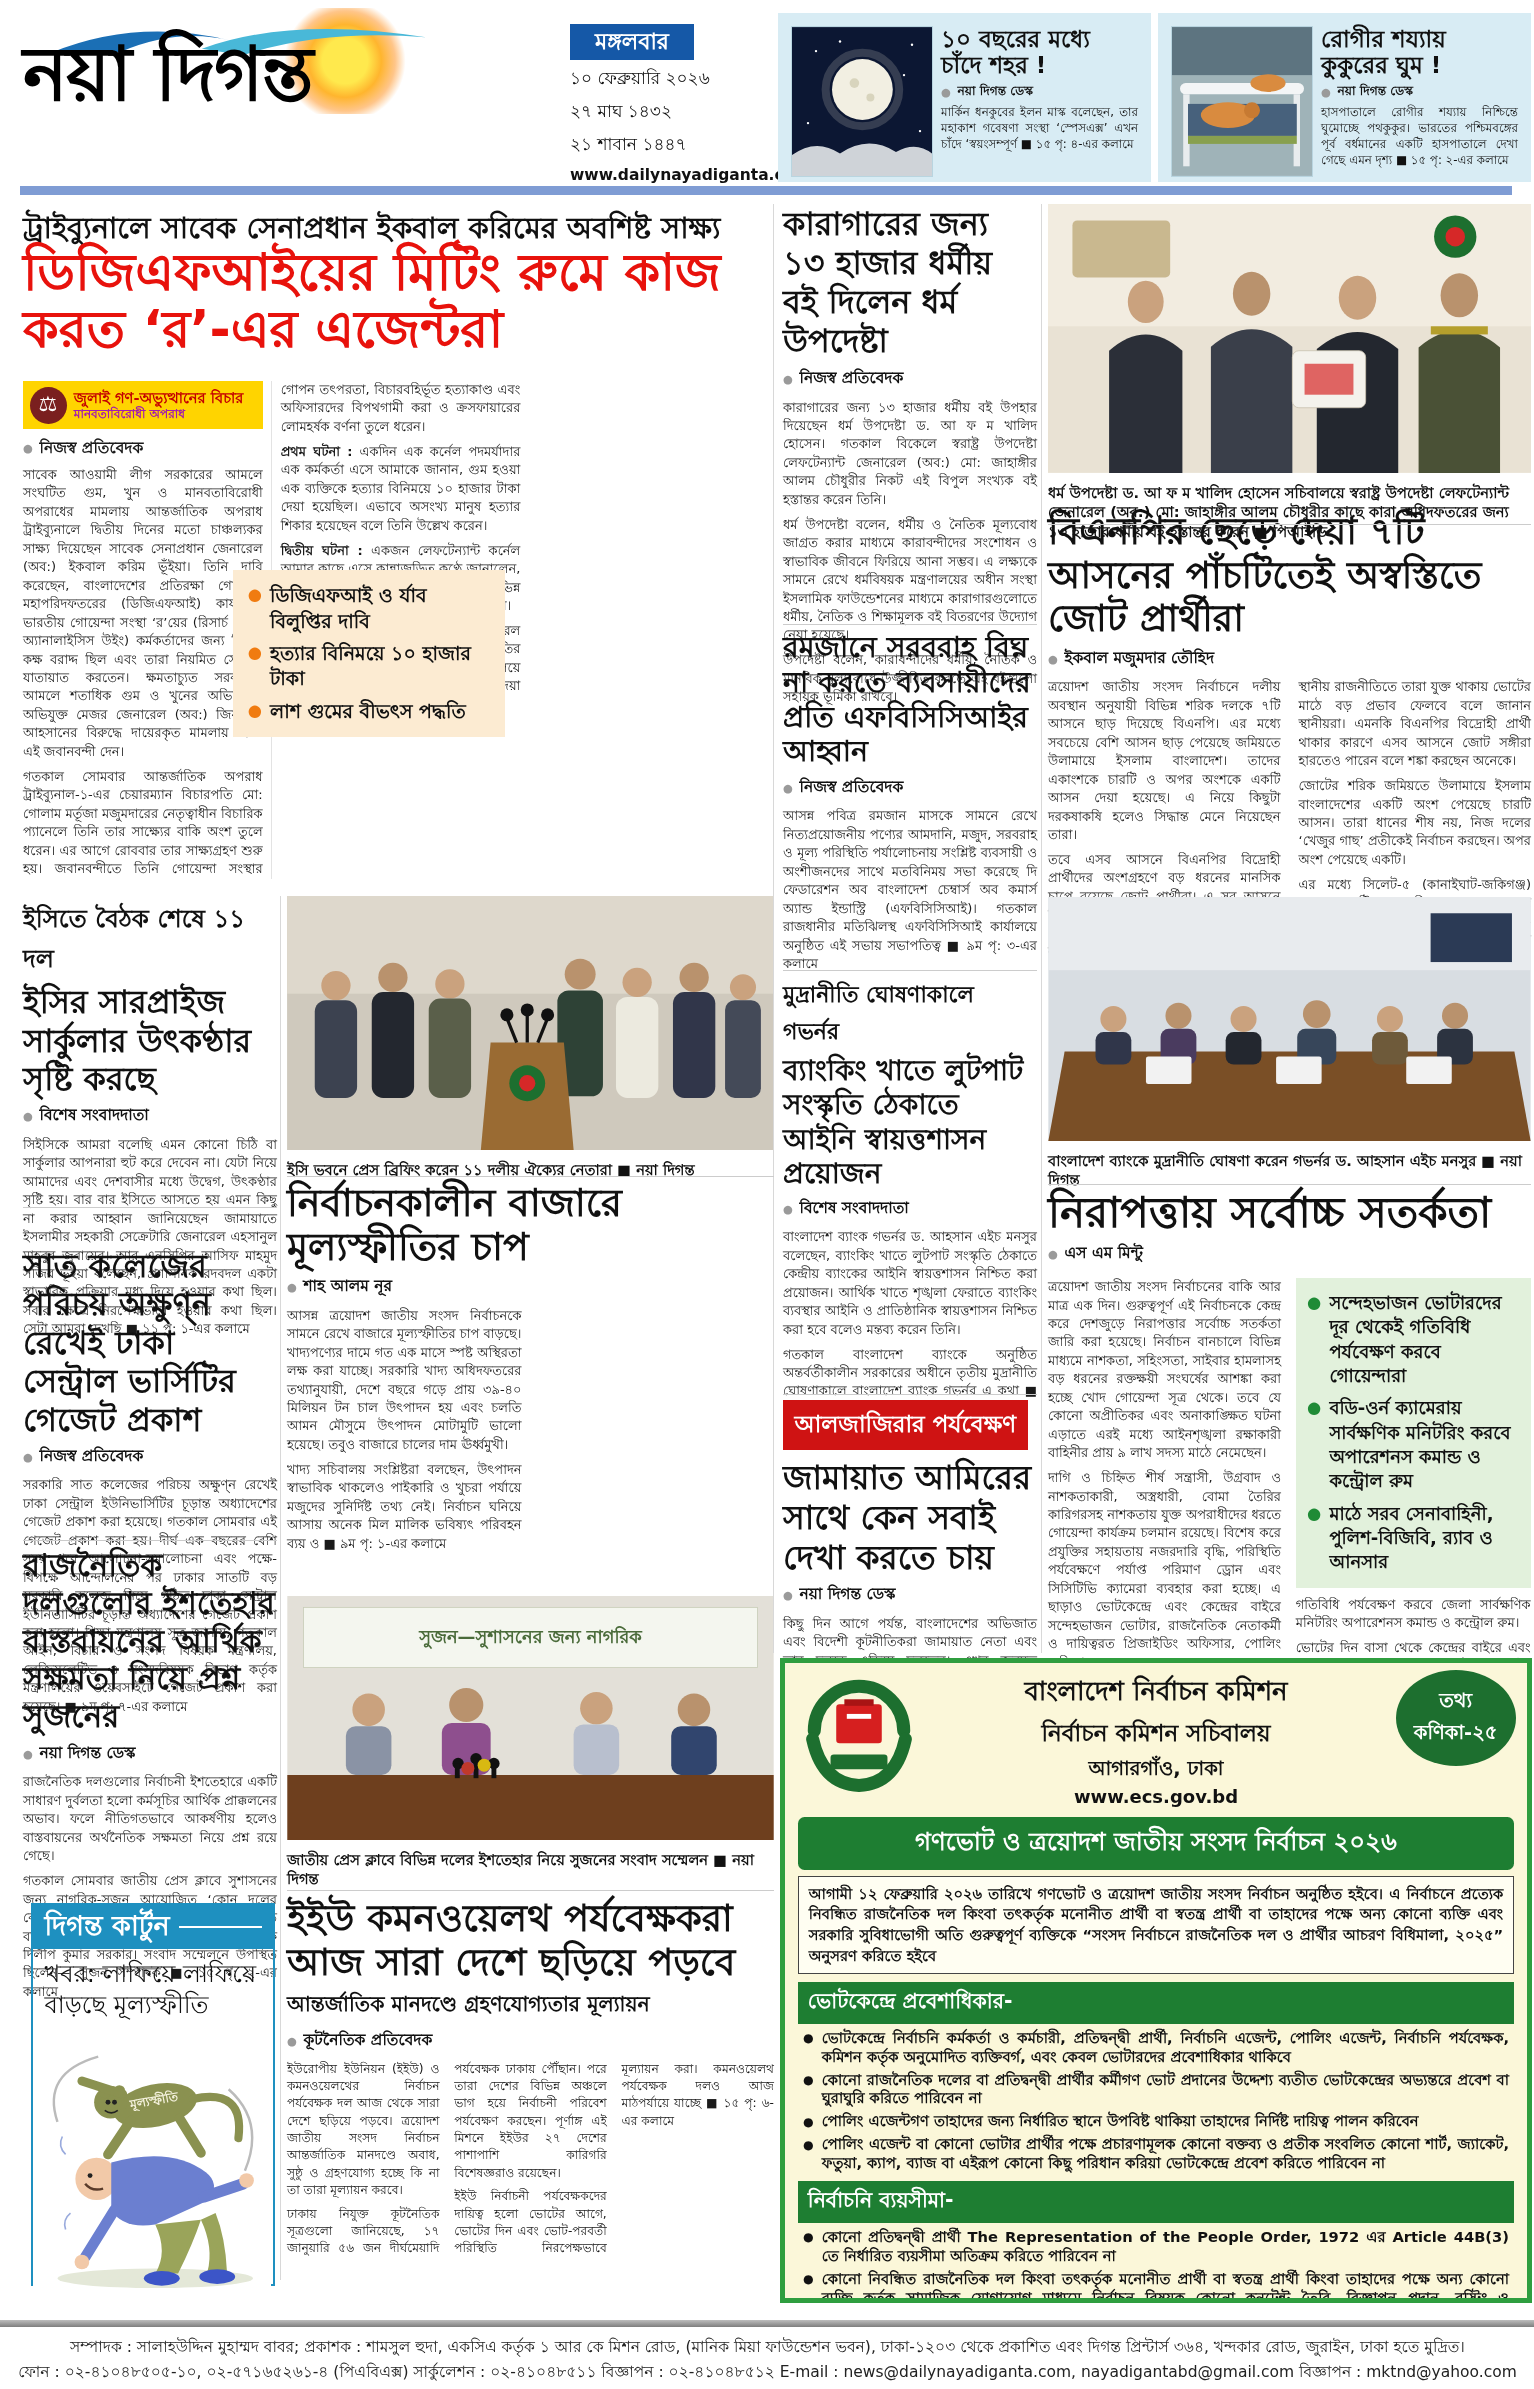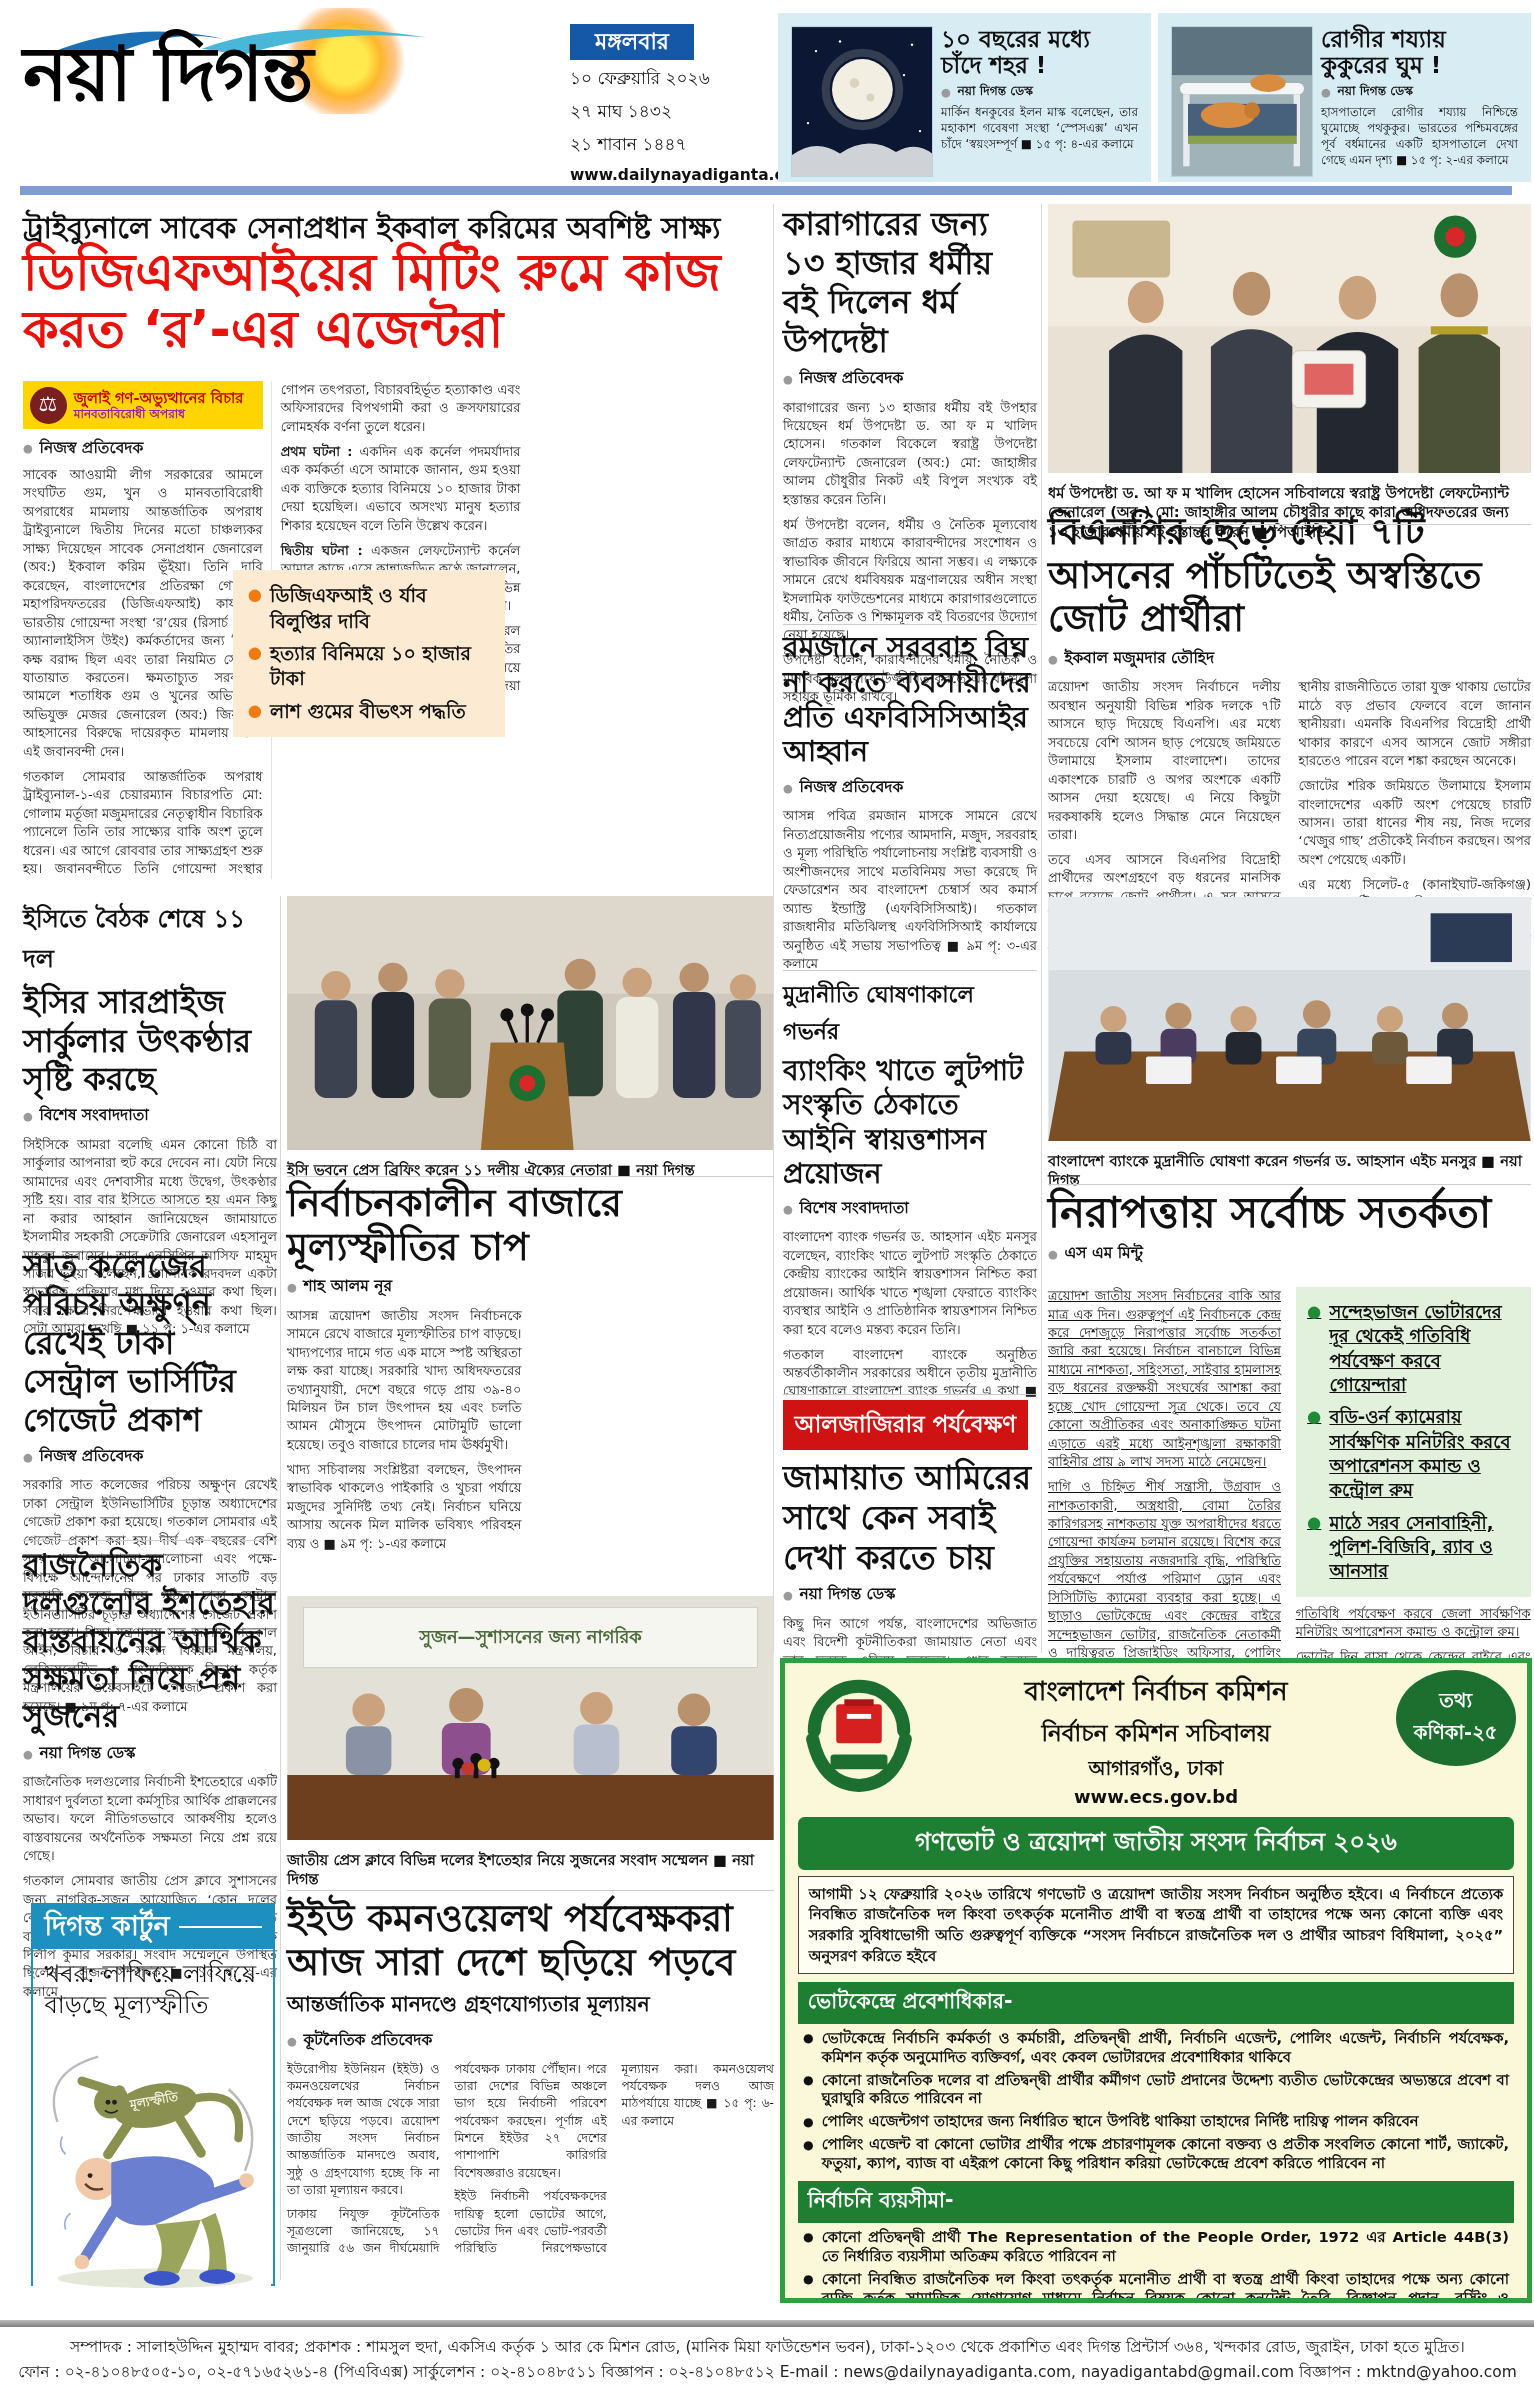--- a/index.html
+++ b/index.html
@@ -69,21 +69,21 @@
   #inflation .hl { font-size:38px; font-weight:800; line-height:1.15; }
   #inflation .cols { column-count:2; column-gap:18px; height:269px; column-fill:auto; }
   #ramadan { left:783px; top:631px; width:254px; }
   #ramadan .hl { font-size:28.5px; font-weight:800; line-height:1.22; }
   #monetary { left:783px; top:977px; width:254px; }
   #monetary .kk { font-size:22px; font-weight:700; margin-bottom:3.3px; }
   #monetary .hl { font-size:28px; font-weight:800; line-height:1.22; }
   #photo-bank { left:1048px; top:897px; width:483px; }
   #security { left:1048px; top:1190px; width:483px; }
   #security .hl { font-size:42px; font-weight:800; line-height:1.1; }
-  #security .cols { display:flex; gap:14.7px; margin-top:20px;text-decoration:underline; }
+  #security .cols { display:flex; gap:14.7px; margin-top:11px; }
   #security .c1 { width:233px; } #security .c2 { width:235px; }
   #greenbox { background:#e2f1dc; padding:13px 11.4px; margin-bottom:8.1px; }
   #greenbox .brow { display:flex; gap:8.1px; margin-bottom:8.1px; }
   #greenbox .bdot { color:#1f8b36; font-size:16.3px; line-height:1.45; }
   #greenbox .btxt { font-size:18px; font-weight:800; line-height:1.35; }
 
   
   #college { left:23px; top:1213px; width:254px; }
   #college .hl { font-size:32px; font-weight:800; line-height:1.2;margin-top:34px; }
   #sujan-st { left:23px; top:1547px; width:254px; }

